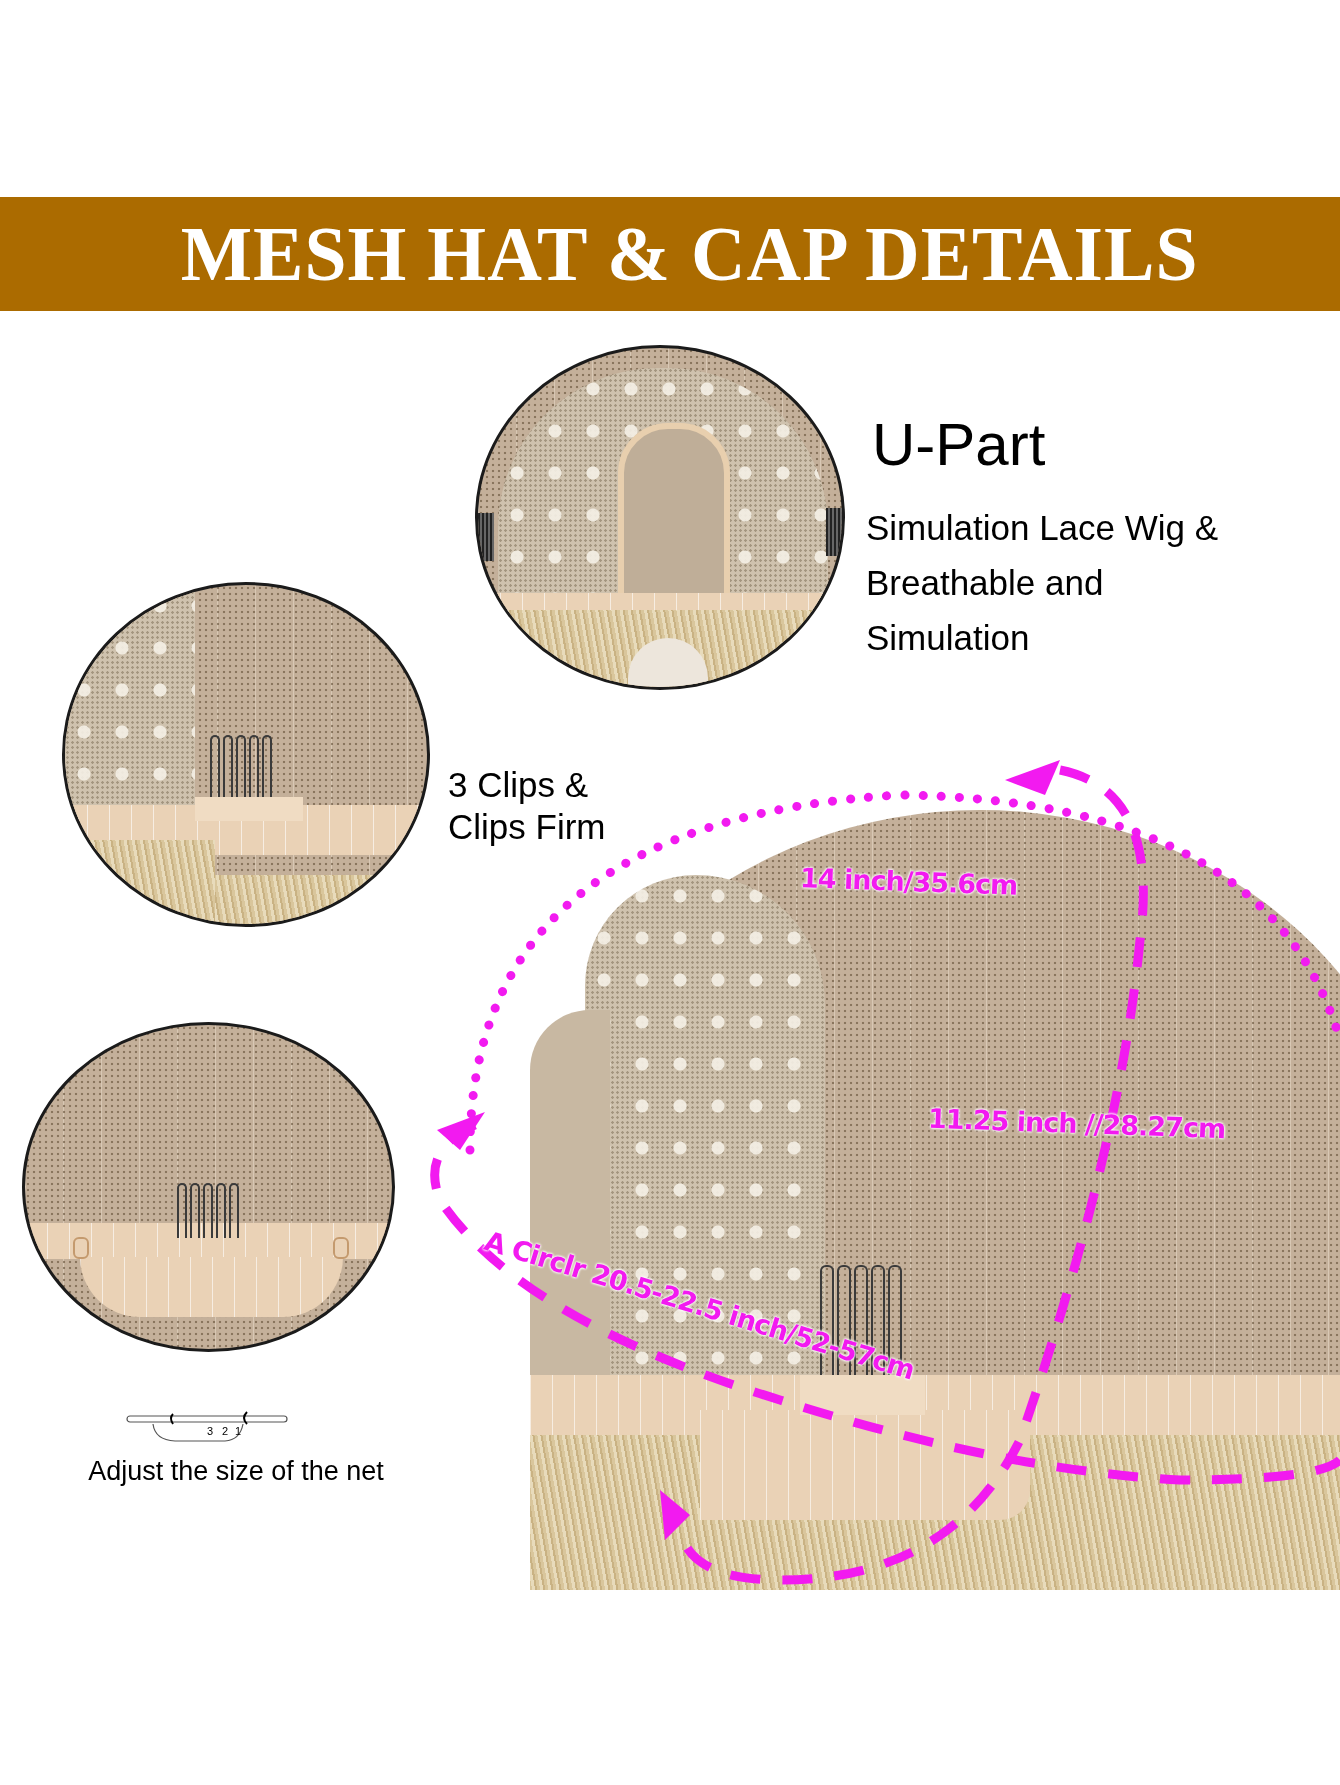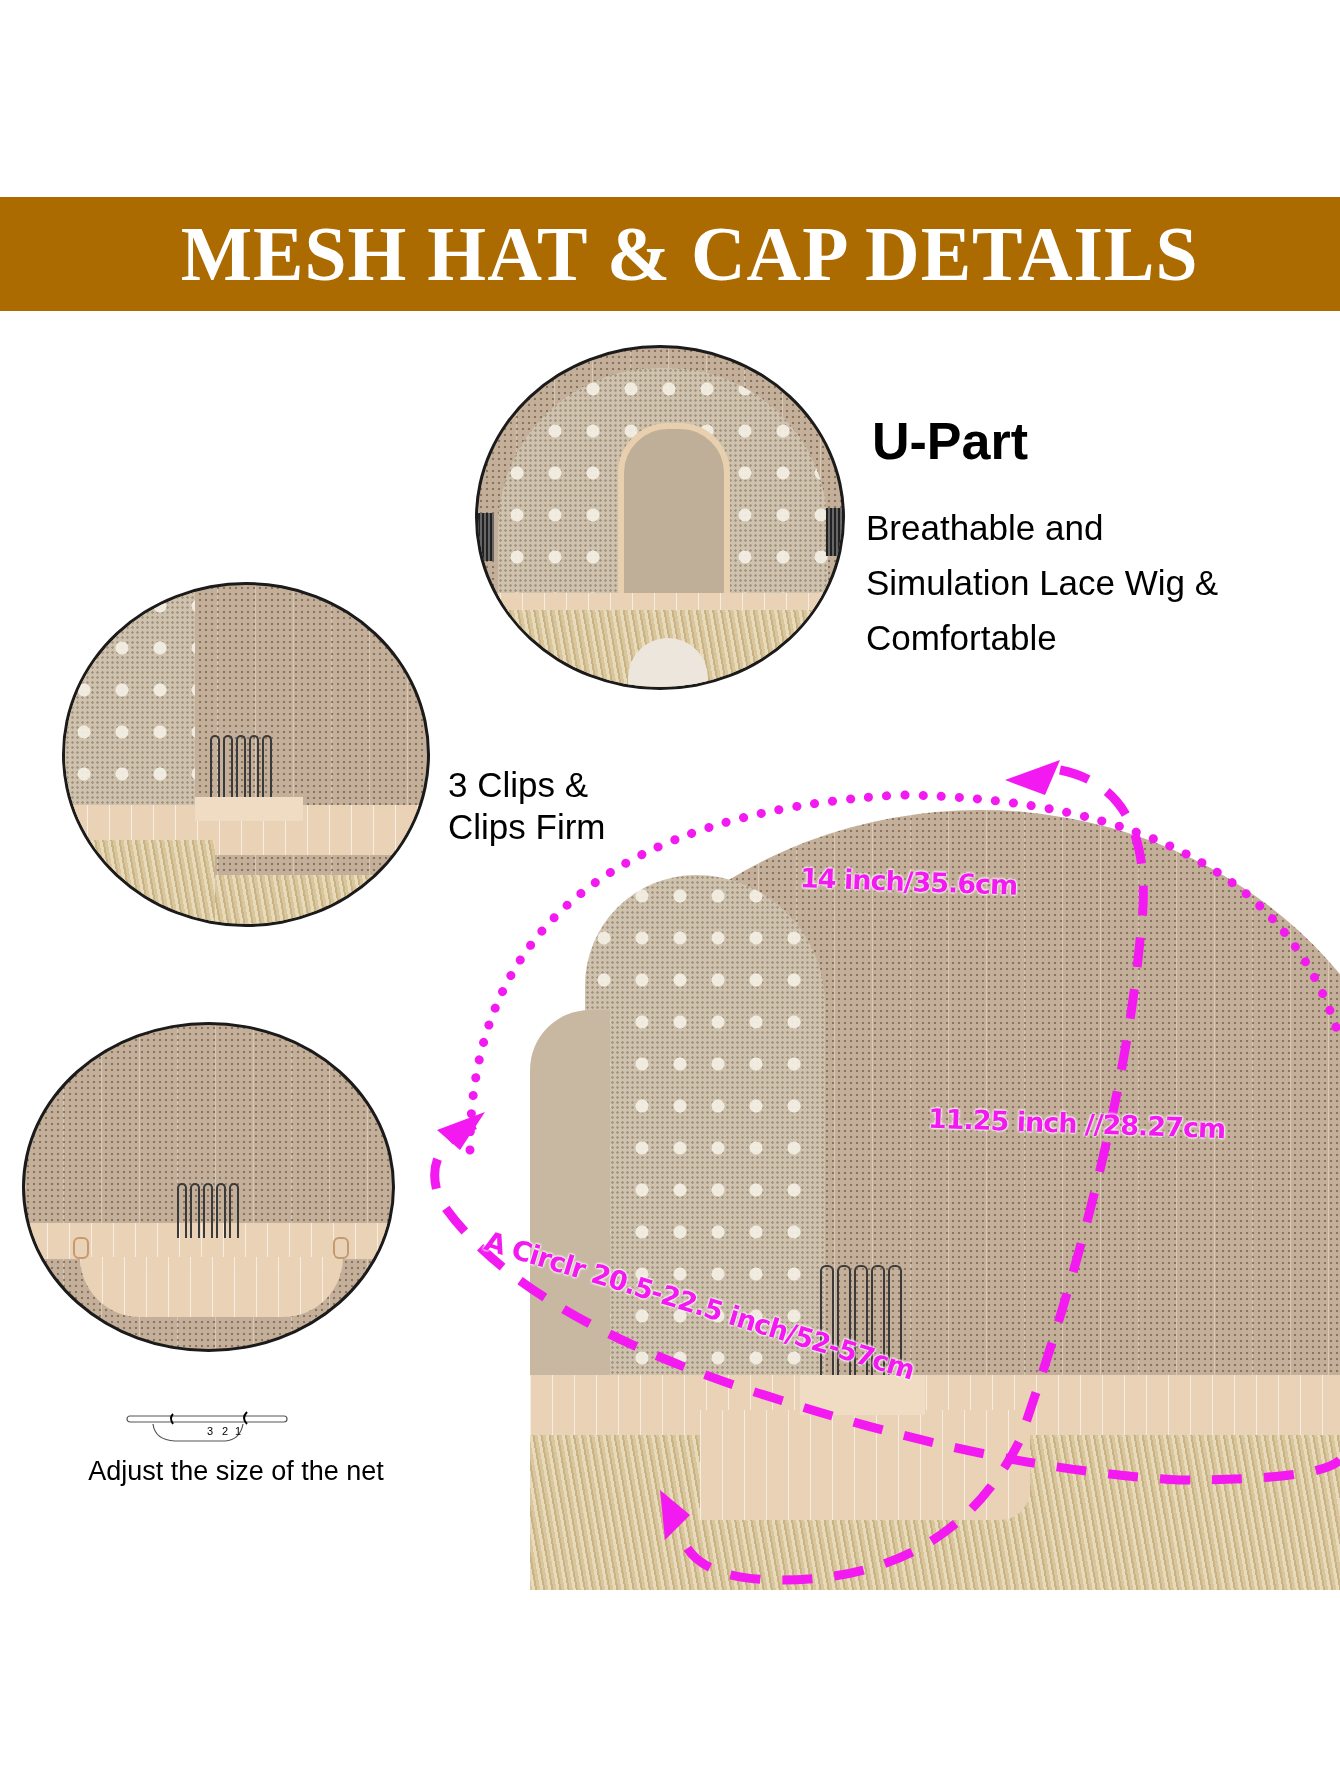--- a/index.html
+++ b/index.html
@@ -41,21 +41,21 @@
       background: #ead2b6;
       background-image: repeating-linear-gradient(90deg, rgba(255,255,255,0.6) 0 1px, transparent 1px 22px);
     }
     .comb { position: absolute; display: flex; gap: 3px; }
     .tooth {
       width: 10px; border: 2px solid #3a3a3a; border-bottom: none;
       border-radius: 6px 6px 0 0; box-sizing: border-box;
     }
     .part { position: absolute; }
     .text { position: absolute; color: #000; }
-    .uprt-title { font-size: 52px; font-weight: bold; line-height: 1; }
+    .uprt-title { font-size: 60px; font-weight: normal; line-height: 1; }
     .desc { font-size: 35px; line-height: 55px; }
     .magenta-label {
       position: absolute; color: #f21af0; font-size: 27px; font-family: "DejaVu Sans", sans-serif;
       font-weight: bold; white-space: nowrap;
       text-shadow: 0 0 3px #fff, 0 0 3px #fff, 0 0 2px #fff;
       letter-spacing: -1px;
     }
     svg.overlay { position: absolute; left: 0; top: 0; }
   </style>
 </head>
@@ -70,23 +70,23 @@
   <div class="part" style="left:140px; top:75px; width:100px; height:215px; border-radius:50px 50px 0 0; background:#bfae98; border:6px solid #e8cfae;"></div>
   <div class="part band" style="left:0; top:245px; width:370px; height:18px;"></div>
   <div class="part hair" style="left:0; top:262px; width:370px; height:90px;"></div>
   <div class="part" style="left:150px; top:290px; width:80px; height:60px; border-radius:40px 40px 0 0; background:#ede6dc;"></div>
   <div class="part" style="left:0; top:165px; width:16px; height:48px; background:repeating-linear-gradient(90deg,#222 0 2px,#666 2px 4px);"></div>
   <div class="part" style="right:0; top:160px; width:16px; height:48px; background:repeating-linear-gradient(90deg,#222 0 2px,#666 2px 4px);"></div>
 </div>
 
 <div class="text uprt-title" style="left:872px; top:415px;">U-Part</div>
 <div class="text desc" style="left:866px; top:500px;">
+  <div>Simulation Lace Wig &amp;</div>
   <div>Breathable and</div>
-  <div>Simulation Lace Wig &amp;</div>
-  <div>Comfortable</div>
+  <div>Simulation</div>
 </div>
 
 <div class="circle mesh" style="left:62px; top:582px; width:368px; height:345px;">
   <div class="part lace" style="left:0; top:0; width:130px; height:240px;"></div>
   <div class="part band" style="left:0; top:220px; width:368px; height:50px;"></div>
   <div class="part hair" style="left:0; top:255px; width:150px; height:100px;"></div>
   <div class="part hair" style="left:150px; top:290px; width:220px; height:60px;"></div>
   <div class="comb" style="left:145px; top:150px;">
     <div class="tooth" style="height:65px;"></div>
       <div class="tooth" style="height:65px;"></div>

